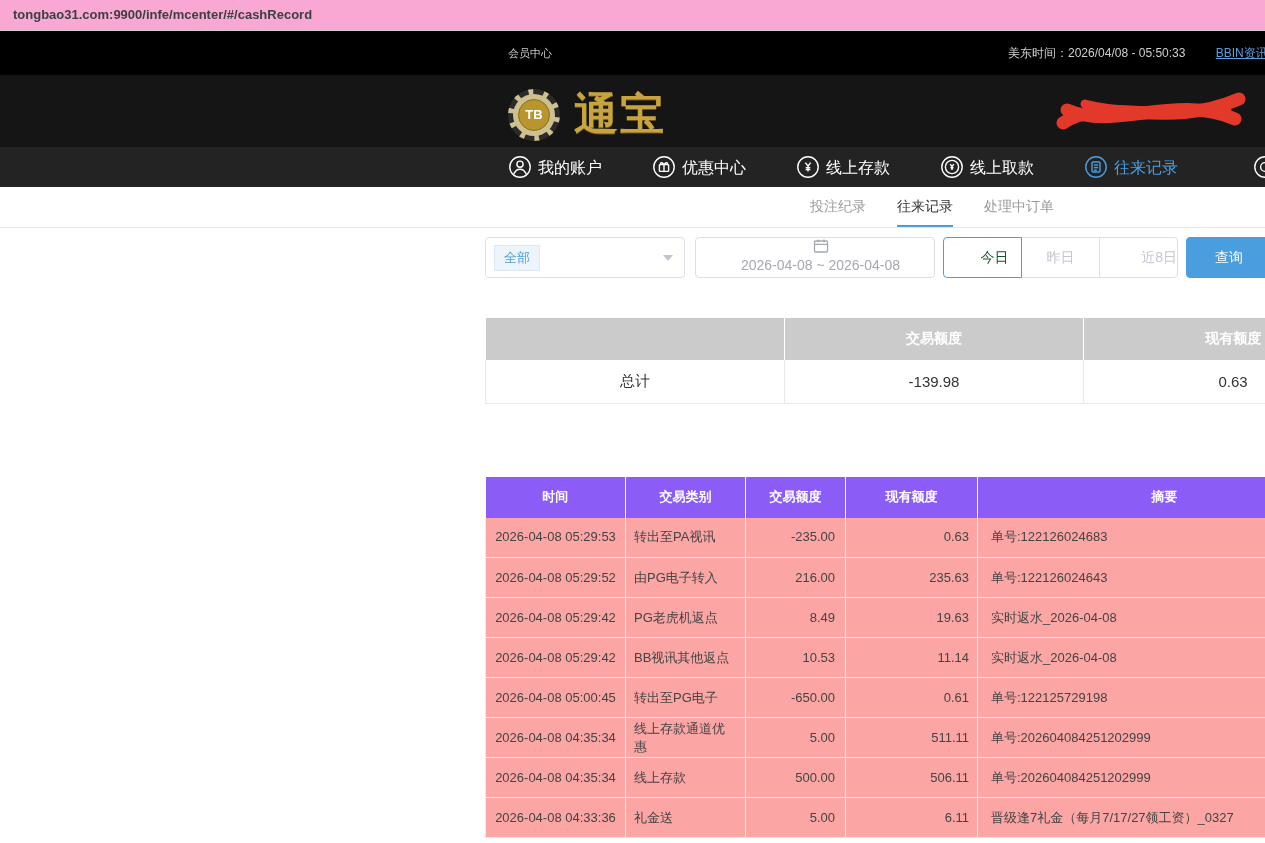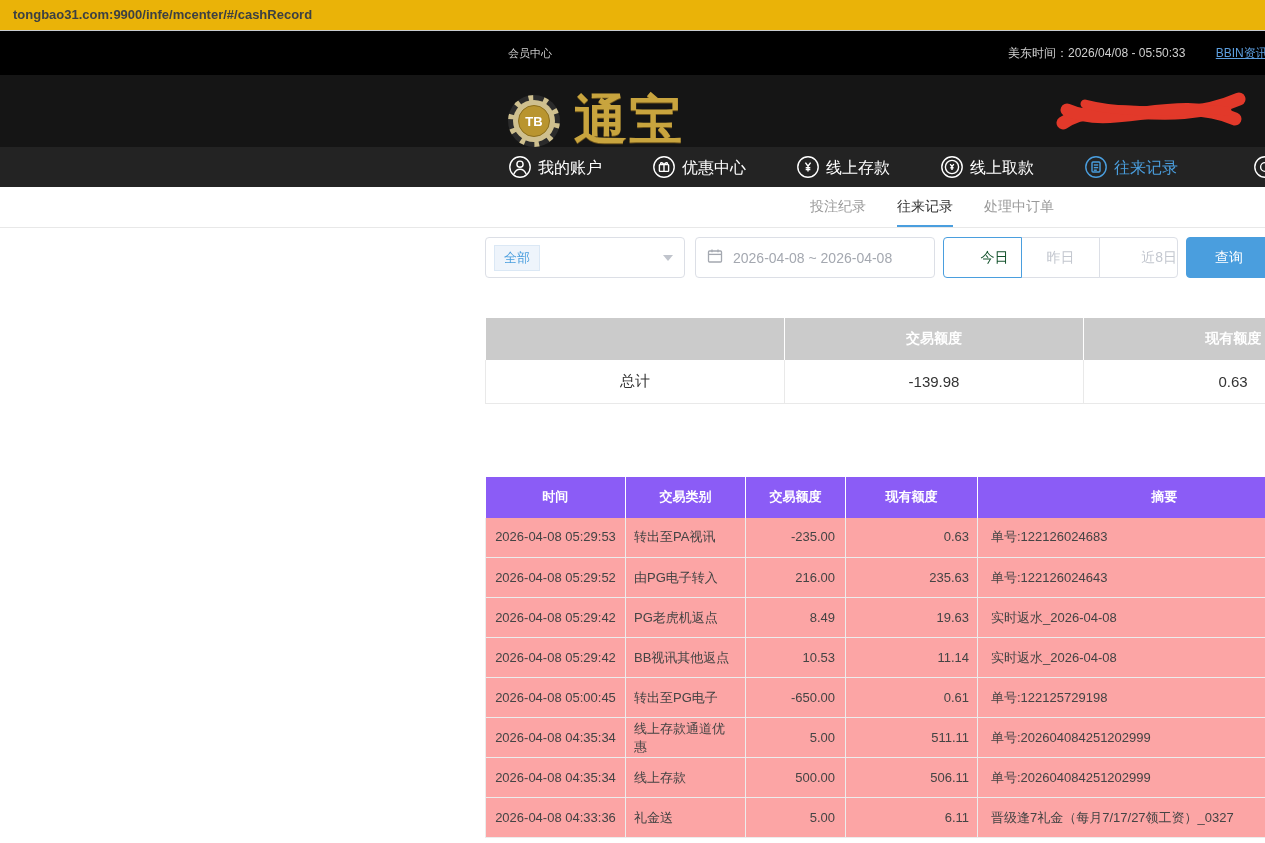--- a/index.html
+++ b/index.html
@@ -1,41 +1,41 @@
 <!DOCTYPE html>
 <html><head>
 <meta charset="utf-8">
 <style>
   * { margin:0; padding:0; box-sizing:border-box; }
   html,body { width:1265px; height:843px; overflow:hidden; background:#fff;
     font-family:"Liberation Sans", sans-serif; }
   body { position:relative; }
 
   
-  .url-bar { height:31px; background:#eab308; border-bottom:1px solid #c8cbd0;
+  .url-bar { height:31px; background:#f9a8d4; border-bottom:1px solid #c8cbd0;
     line-height:30px; padding-left:13px; font-size:13px; color:#3c4043; font-weight:bold; }
 
   
   .topbar { height:44px; background:#000; position:relative; }
   .topbar .member { position:absolute; left:508px; top:0; line-height:44px;
     color:#cfcfcf; font-size:11px; }
   .topbar .right-group { position:absolute; left:1008px; top:0; line-height:44px;
     font-size:12px; color:#cfcfcf; white-space:nowrap; }
   .topbar .bbin { color:#5d9fe0; text-decoration:underline; margin-left:27px; cursor:pointer; }
 
   
   .site-header { height:72px; background:#151515; position:relative; }
   .logo { position:absolute; left:508px; top:10px; display:flex; align-items:center; }
   .chip { width:52px; height:52px; border-radius:50%; background:#cfc08f;
     border:5px dashed #2b2b2b; display:flex; align-items:center; justify-content:center; }
   .chip-inner { width:32px; height:32px; border-radius:50%; background:#b9952f;
     color:#fff; font-size:13px; font-weight:bold; display:flex; align-items:center;
     justify-content:center; border:1px solid #8d6f1d; }
   .logo-text { margin-left:14px; font-family:"DejaVu Serif", serif; font-weight:bold;
-    font-size:53px; color:#c8a43e; letter-spacing:2px; text-shadow:0 1px 0 #6b521a; }
+    font-size:44px; color:#c8a43e; letter-spacing:2px; text-shadow:0 1px 0 #6b521a; }
   .scribble { position:absolute; right:18px; top:14px; width:192px; height:46px; }
 
   
   .main-nav { height:40px; background:#232323; display:flex; align-items:center;
     padding-left:508px; gap:50px; }
   .nav-item { display:flex; align-items:flex-end; gap:6px; color:#fff; font-size:16px;
     white-space:nowrap; cursor:pointer; flex:none; }
   .nav-item.active { color:#4a9ede; }
   .nav-item svg { display:block; }
   .nav-item.partial { margin-left:25px; }
@@ -54,22 +54,22 @@
   .filter-row { margin-top:9px; display:flex; align-items:center; }
   .type-select { width:200px; height:41px; border:1px solid #dcdfe6; border-radius:4px;
     position:relative; background:#fff; cursor:pointer; }
   .select-tag { position:absolute; left:8px; top:7px; height:26px; line-height:24px;
     padding:0 9px; font-size:13px; color:#4a9ede; background:#eef4fb;
     border:1px solid #dbe8f5; border-radius:0; }
   .select-arrow { position:absolute; right:11px; top:17px; width:0; height:0;
     border-left:5px solid transparent; border-right:5px solid transparent;
     border-top:6px solid #c0c4cc; }
   .date-input { margin-left:10px; width:240px; height:41px; border:1px solid #dcdfe6;
-    border-radius:4px; display:flex; align-items:center; padding-left:11px; gap:10px;
-    color:#a4a8b0; font-size:14px; background:#fff; cursor:pointer; }
+    border-radius:4px; display:flex; align-items:center; padding-left:11px; gap:0;
+    color:#a4a8b0; font-size:14px; background:#fff; cursor:pointer;flex-direction:column; }
   .btn-group { margin-left:8px; display:flex; }
   .quick-btn { width:79px; height:41px; background:#fff; border:1px solid #dcdfe6;
     font-size:14px; color:#c3c7cf; cursor:pointer; margin-left:-1px;
     font-family:inherit; }
   .quick-btn:first-child { border-radius:4px 0 0 4px; margin-left:0; }
   .quick-btn:last-child { border-radius:0 4px 4px 0;text-align:right; }
   .quick-btn.active { color:#14532d; border-color:#4a9ede; position:relative; z-index:1;padding-left:24px; }
   .search-btn { margin-left:8px; width:86px; height:41px; background:#4a9ede;
     border:1px solid #4a9ede; border-radius:4px; color:#fff; font-size:14px;
     cursor:pointer; font-family:inherit; }

